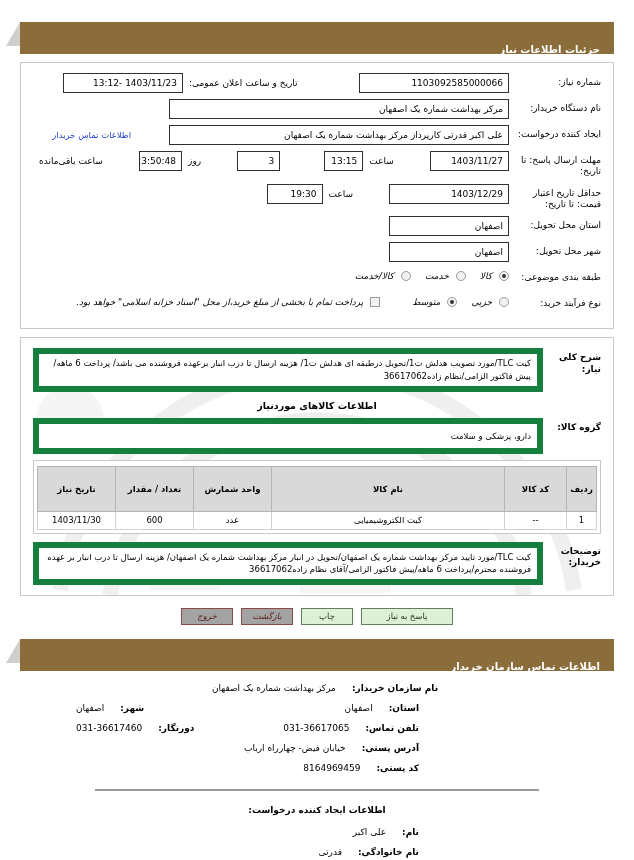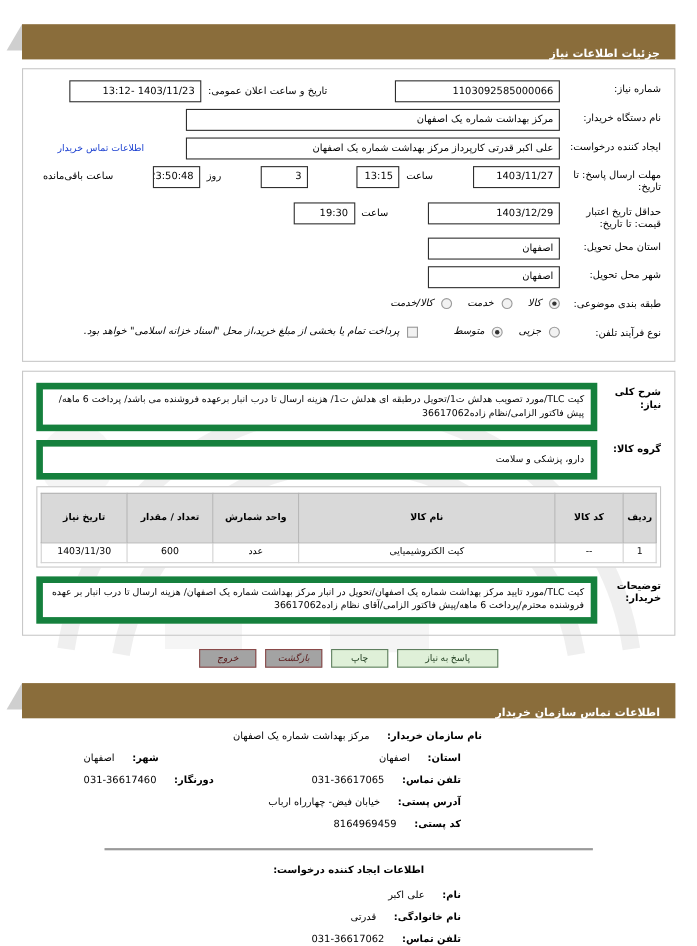--- a/index.html
+++ b/index.html
@@ -311,40 +311,41 @@
           <span class="radio on"></span>
           <span class="opt-text">کالا</span>
           <span class="radio"></span>
           <span class="opt-text">خدمت</span>
           <span class="radio"></span>
           <span class="opt-text">کالا/خدمت</span>
         </div>
       </div>
 
       <div class="row">
-        <div class="lbl">نوع فرآیند تلفن:</div>
+        <div class="lbl">نوع فرآیند خرید:</div>
         <div class="optgrp">
           <span class="radio"></span>
           <span class="opt-text">جزیی</span>
           <span class="radio on"></span>
           <span class="opt-text">متوسط</span>
           <span style="width:14px;display:inline-block;"></span>
           <span class="chk"></span>
           <span class="opt-text">پرداخت تمام یا بخشی از مبلغ خرید،از محل "اسناد خزانه اسلامی" خواهد بود.</span>
         </div>
       </div>
     </div>
 
     <div class="panel" style="margin-top:8px;">
 
       <div class="boxrow">
         <div class="blbl">شرح کلی نیاز:</div>
         <div class="bigbox">کیت TLC/مورد تصویب هدلش ت1/تحویل درطبقه ای هدلش ت1/ هزینه ارسال تا درب انبار برعهده فروشنده می باشد/ پرداخت 6 ماهه/پیش فاکتور الزامی/نظام زاده36617062</div>
       </div>
 
+      <div class="subtitle">اطلاعات کالاهای موردنیاز</div>
 
       <div class="boxrow" style="margin-bottom:6px;">
         <div class="blbl">گروه کالا:</div>
         <div class="bigbox" style="min-height:20px;line-height:18px;">دارو، پزشکی و سلامت</div>
       </div>
 
       <div class="tbl-wrap">
         <table class="goods">
           <thead>
             <tr>

